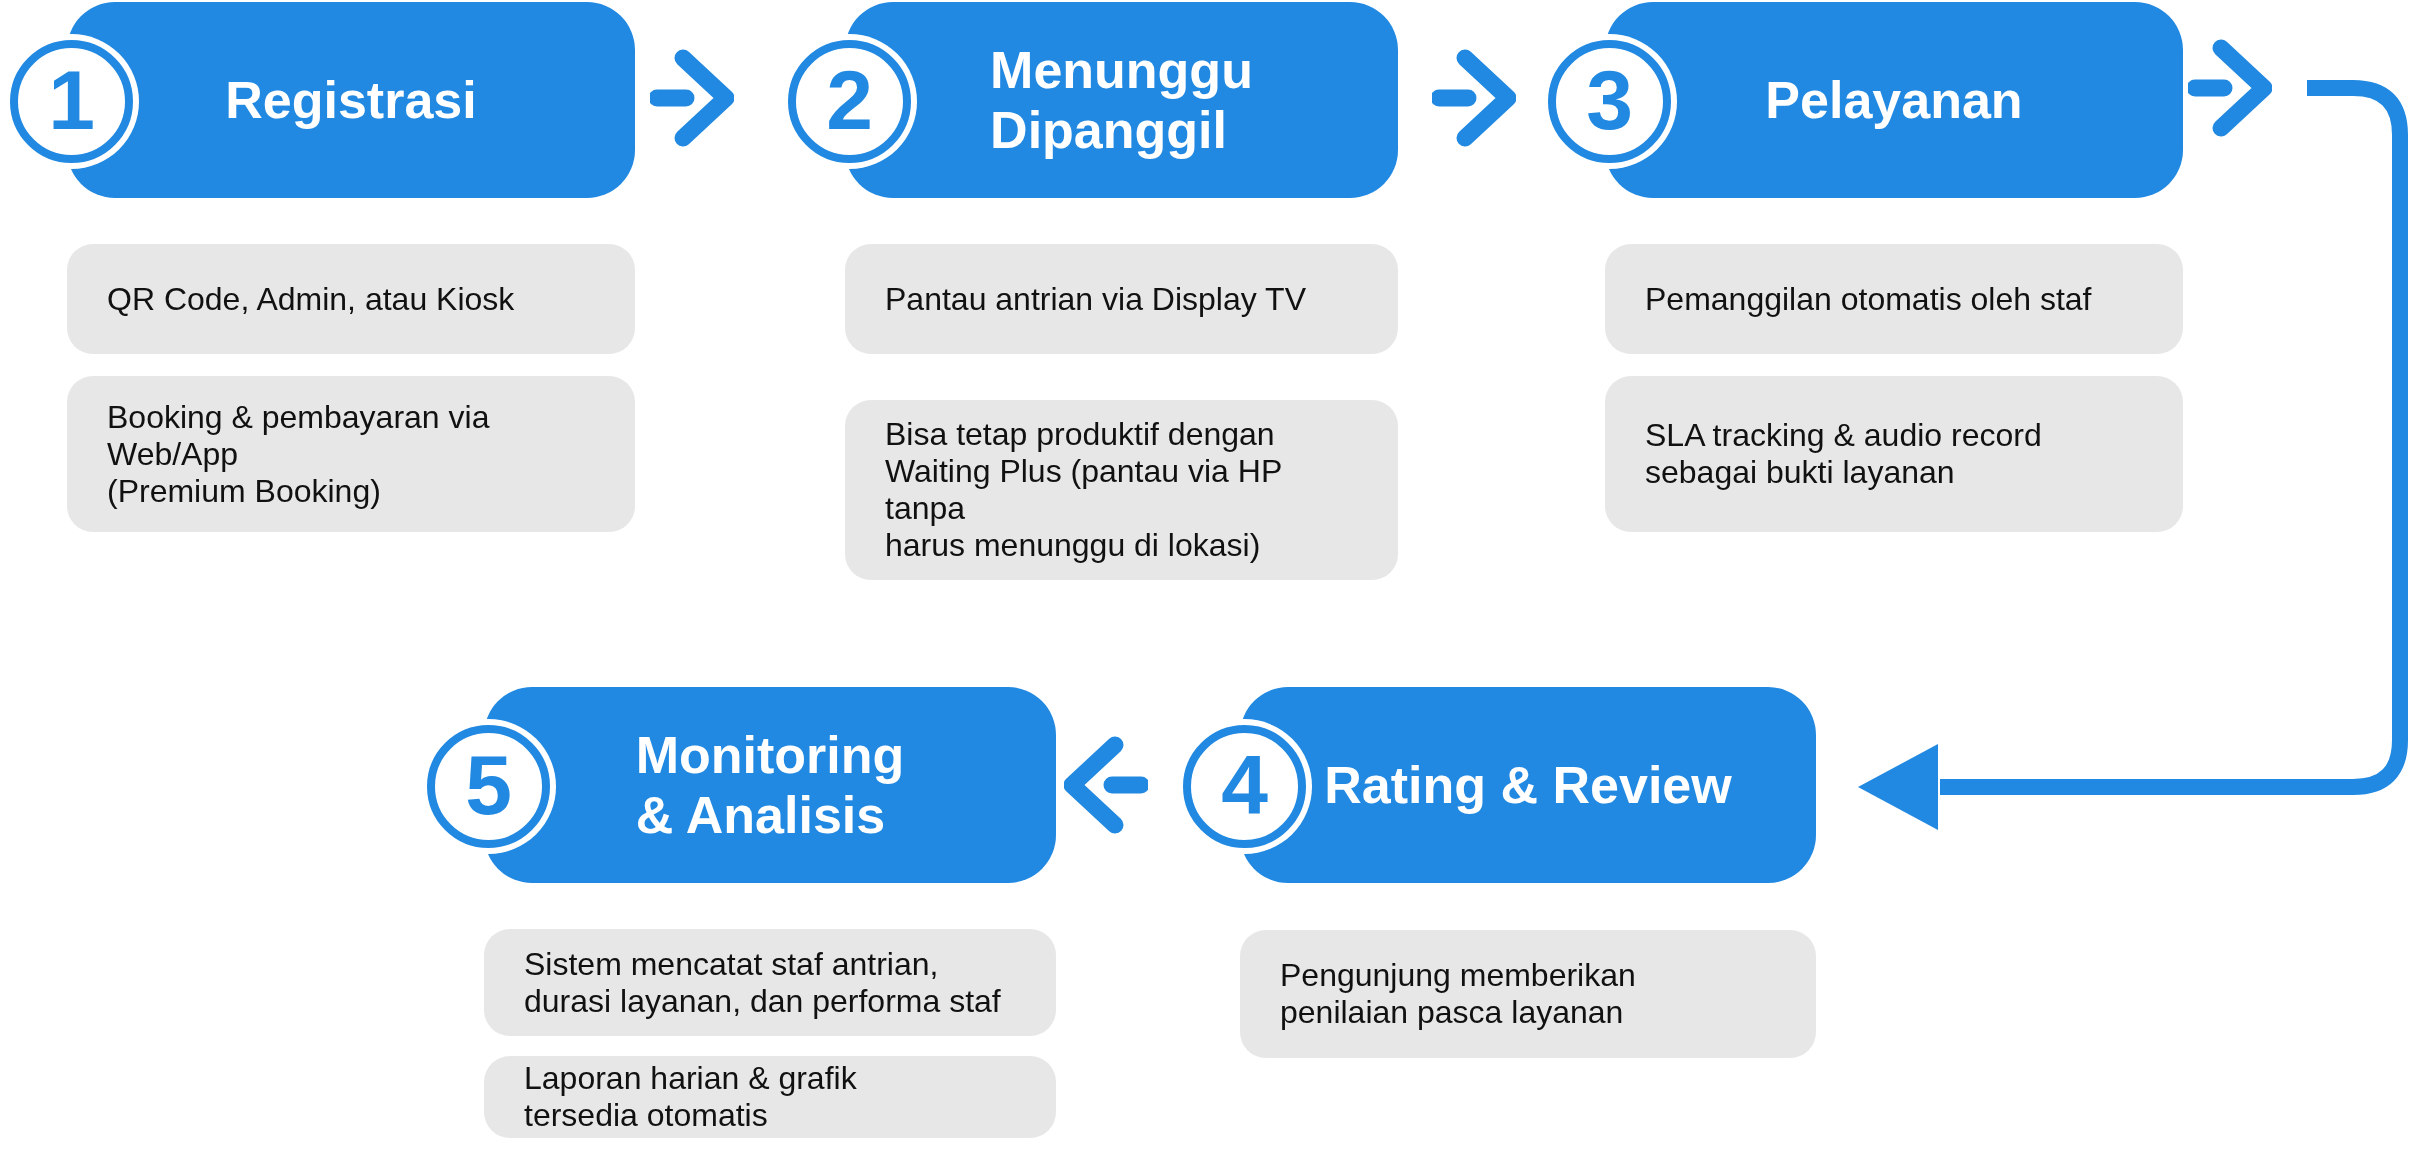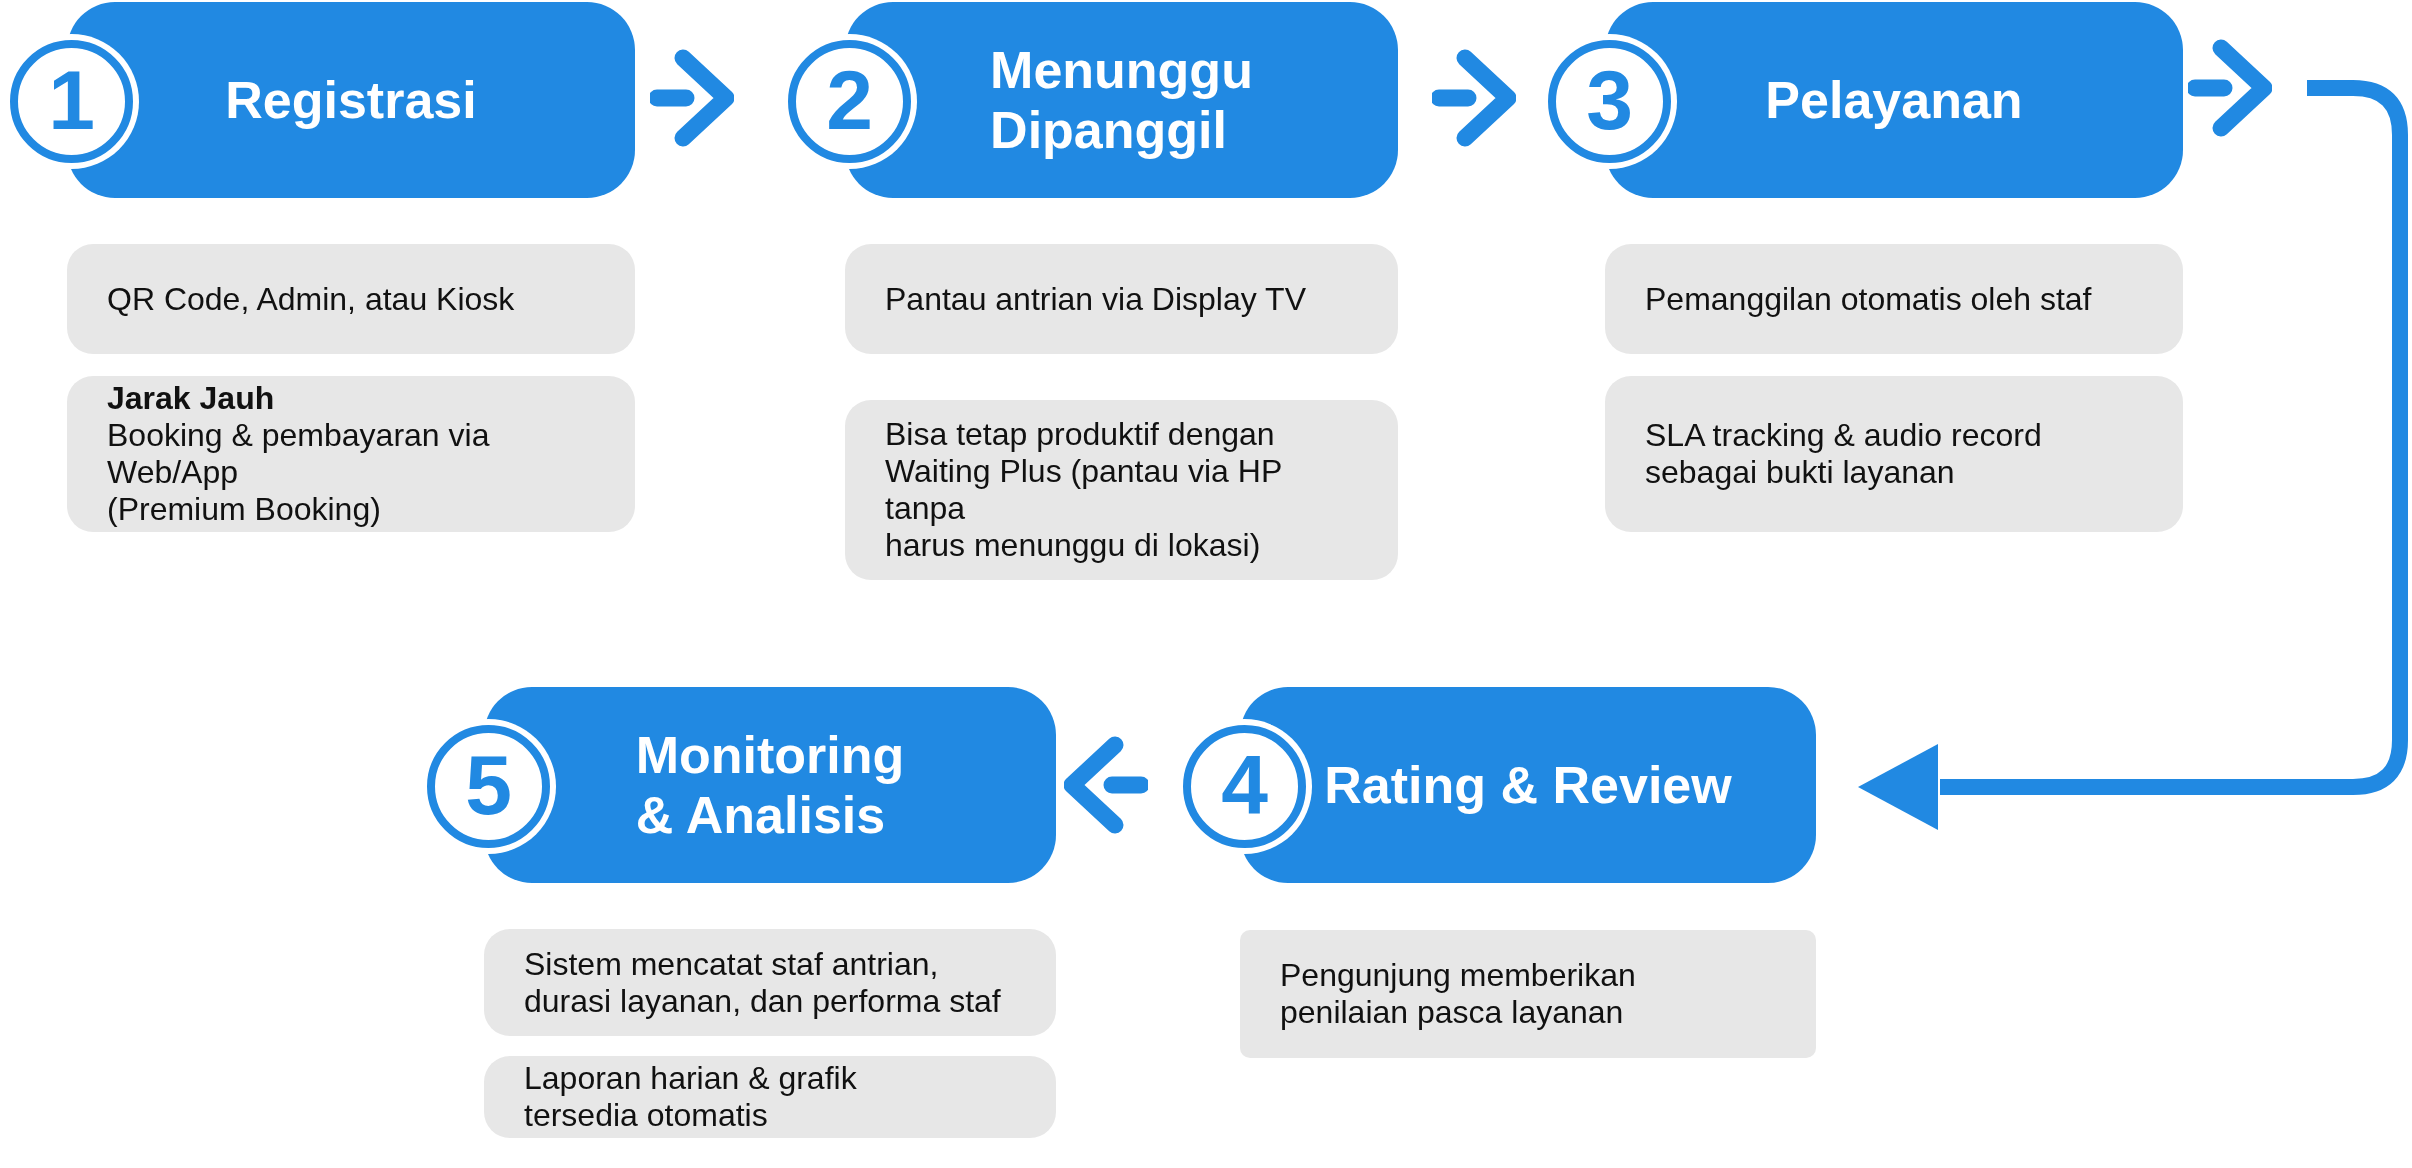--- a/index.html
+++ b/index.html
@@ -53,21 +53,21 @@
   .s2-card1{left:845px;top:244px;width:553px;height:110px;}
   .s2-card2{left:845px;top:376px;width:553px;height:180px;margin-top:24px;}
   
   .s3-header{left:1605px;top:2px;width:578px;height:196px;}
   .s3-circle{left:1548px;top:40px;}
   .s3-card1{left:1605px;top:244px;width:578px;height:110px;}
   .s3-card2{left:1605px;top:376px;width:578px;height:156px;}
   
   .s4-header{left:1240px;top:687px;width:576px;height:196px;}
   .s4-circle{left:1183px;top:725px;}
-  .s4-card1{left:1240px;top:930px;width:576px;height:128px;border-radius:10px;}
+  .s4-card1{left:1240px;top:930px;width:576px;height:128px;}
   
   .s5-header{left:484px;top:687px;width:572px;height:196px;}
   .s5-circle{left:427px;top:725px;}
   .s5-card1{left:484px;top:929px;width:572px;height:107px;}
   .s5-card2{left:484px;top:1056px;width:572px;height:82px;}
 
   .arrow-1{left:650px;top:46px;}
   .arrow-2{left:1432px;top:46px;}
   .arrow-3{left:2188px;top:36px;}
   .arrow-4{left:1064px;top:733px;}
@@ -86,21 +86,20 @@
     <div class="header s1-header">
       <div class="title">Registrasi</div>
     </div>
     <div class="circle s1-circle">
       <span>1</span>
     </div>
     <div class="card s1-card1">
       <div class="card-body">QR Code, Admin, atau Kiosk</div>
     </div>
     <div class="card s1-card2">
-      <div class="card-title">Jarak Jauh</div>
       <div class="card-body">Booking &amp; pembayaran via Web/App
 (Premium Booking)</div>
     </div>
   </div>
 
   <svg class="arrow arrow-1" width="84" height="104" viewBox="0 0 84 104">
     <path d="M7 52 L36 52 M33 12 L76 52 L33 92" fill="none" stroke="var(--blue)" stroke-width="17" stroke-linecap="round" stroke-linejoin="round"></path>
   </svg>
 
   <div>

